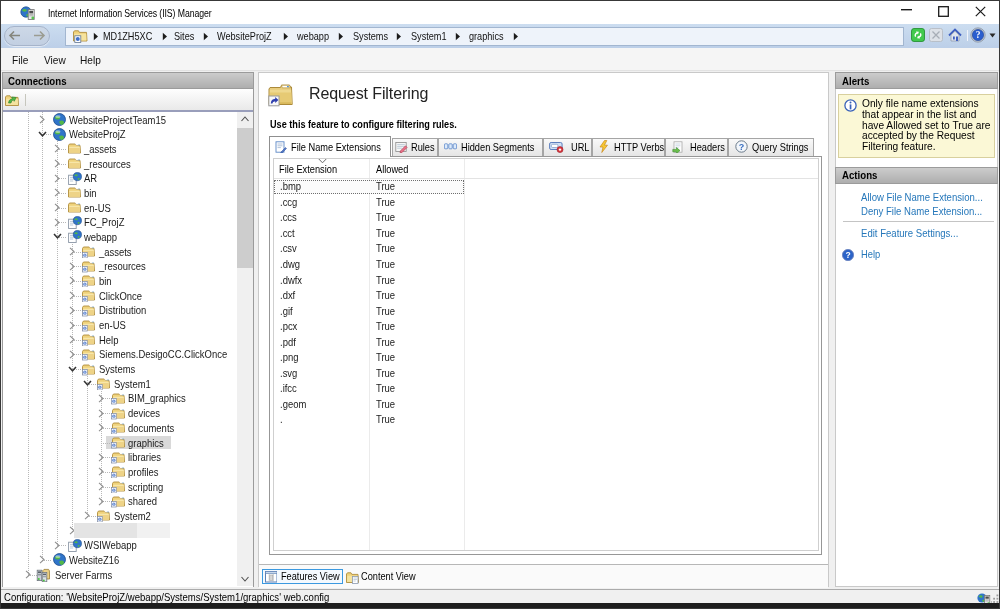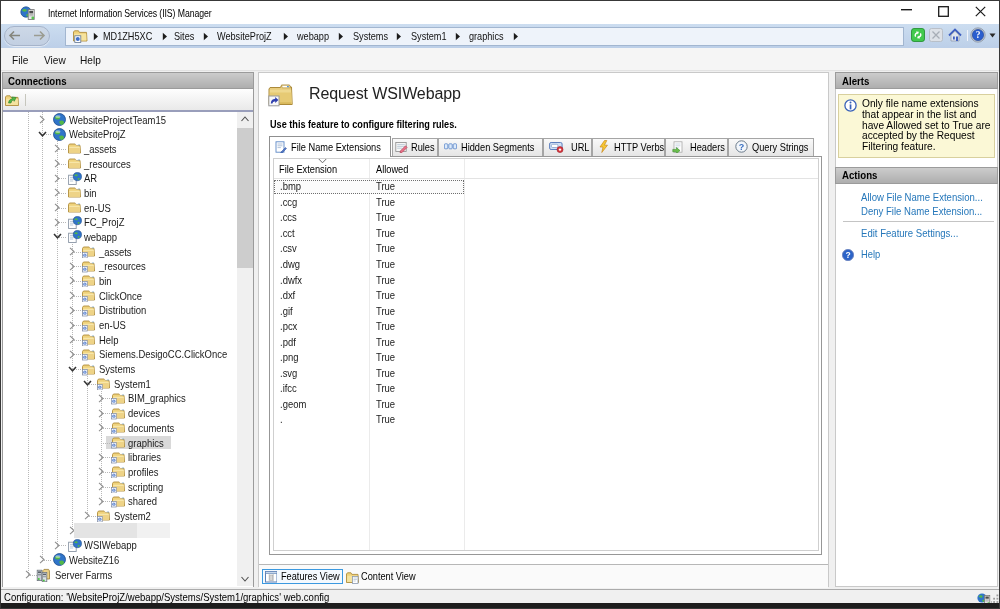--- a/index.html
+++ b/index.html
@@ -605,21 +605,21 @@
     <path d="M1 21.5 L1 6 L2 4.5 L12.5 4.5 L13.5 2.2 L21.5 2.2 L22.5 4 L23.5 4 L24.2 21.5 Z" fill="#e9cd7d" stroke="#ab8a3a" stroke-width="1"></path>
 <path d="M13.5 2.2 L21.5 2.2 L22.5 4.8 L14.2 4.8 Z" fill="#f8edc0" stroke="#b29040" stroke-width="0.7"></path>
 <rect x="14.6" y="2.9" width="5.2" height="1.3" fill="#ffffff"></rect>
     <rect x="19" y="3" width="1.8" height="1.2" fill="#4f8fd8"></rect>
 <path d="M1.6 20.9 L1.8 6.8 L23.2 6.8 L23.6 20.9 Z" fill="#eed88f"></path>
 <path d="M1.8 20.9 L2 9.4 L23.2 9.4 L23.5 20.9 Z" fill="#e6ca74"></path>
 <path d="M1.8 20.9 L23.5 20.9 L23.4 19.2 L1.9 19.2 Z" fill="#d9b95c"></path>
 <rect x="0.8" y="13" width="10.2" height="9.8" fill="#f8f8f8" stroke="#9a9a9a" stroke-width="1"></rect>
 <path d="M2.8 20.4 q0.2 -4.2 4.4 -4.6 l0 -1.8 3.2 3 -3.2 3 0 -1.8 q-2.8 0.4 -2.8 2.2z" fill="#2f3fae"></path>
   </svg>
-<div style="position:absolute;left:309px;top:83.0px;height:22px;line-height:22px;font-size:16px;color:#222;font-weight:normal;letter-spacing:-0.1px;white-space:nowrap;">Request WSIWebapp</div>
+<div style="position:absolute;left:309px;top:83.0px;height:22px;line-height:22px;font-size:16px;color:#222;font-weight:normal;letter-spacing:-0.1px;white-space:nowrap;">Request Filtering</div>
 <div style="position:absolute;left:270px;top:117.0px;height:14px;line-height:14px;font-size:10.5px;color:#000;font-weight:bold;letter-spacing:0px;white-space:nowrap;transform:scaleX(0.87);transform-origin:0 50%;">Use this feature to configure filtering rules.</div>
 <div style="position:absolute;left:268.5px;top:155.5px;width:553px;height:399.5px;background:#ffffff;border:1px solid #979797"></div>
 <div style="position:absolute;left:268.7px;top:136px;width:122.30000000000001px;height:20.5px;background:#ffffff;border:1px solid #8f8f8f;border-bottom:none"></div>
 <svg style="position:absolute;left:275.2px;top:140.5px" width="12" height="12" viewBox="0 0 12 12">
     <rect x="1" y="0.8" width="8" height="10.4" fill="#fff" stroke="#5b87c5" stroke-width="0.9"></rect>
 <path d="M2.5 3 h5 M2.5 4.8 h5 M2.5 6.6 h3.4" stroke="#8fa8c8" stroke-width="0.7"></path>
 <path d="M6 11 l4.5 -4.5 1 1 -4.5 4.5 -1.4 0.4z" fill="#4f74c9" stroke="#2c4e93" stroke-width="0.5"></path>
   </svg>
 <div style="position:absolute;left:291.0px;top:139.5px;height:14px;line-height:14px;font-size:10.5px;color:#000;font-weight:normal;letter-spacing:0px;white-space:nowrap;transform:scaleX(0.88);transform-origin:0 50%;">File Name Extensions</div>
 <div style="position:absolute;left:391.7px;top:138px;width:46.400000000000034px;height:17.5px;background:linear-gradient(180deg,#f9f9f9,#e5e5e5);border:1px solid #a5a5a5;border-bottom:none"></div>

